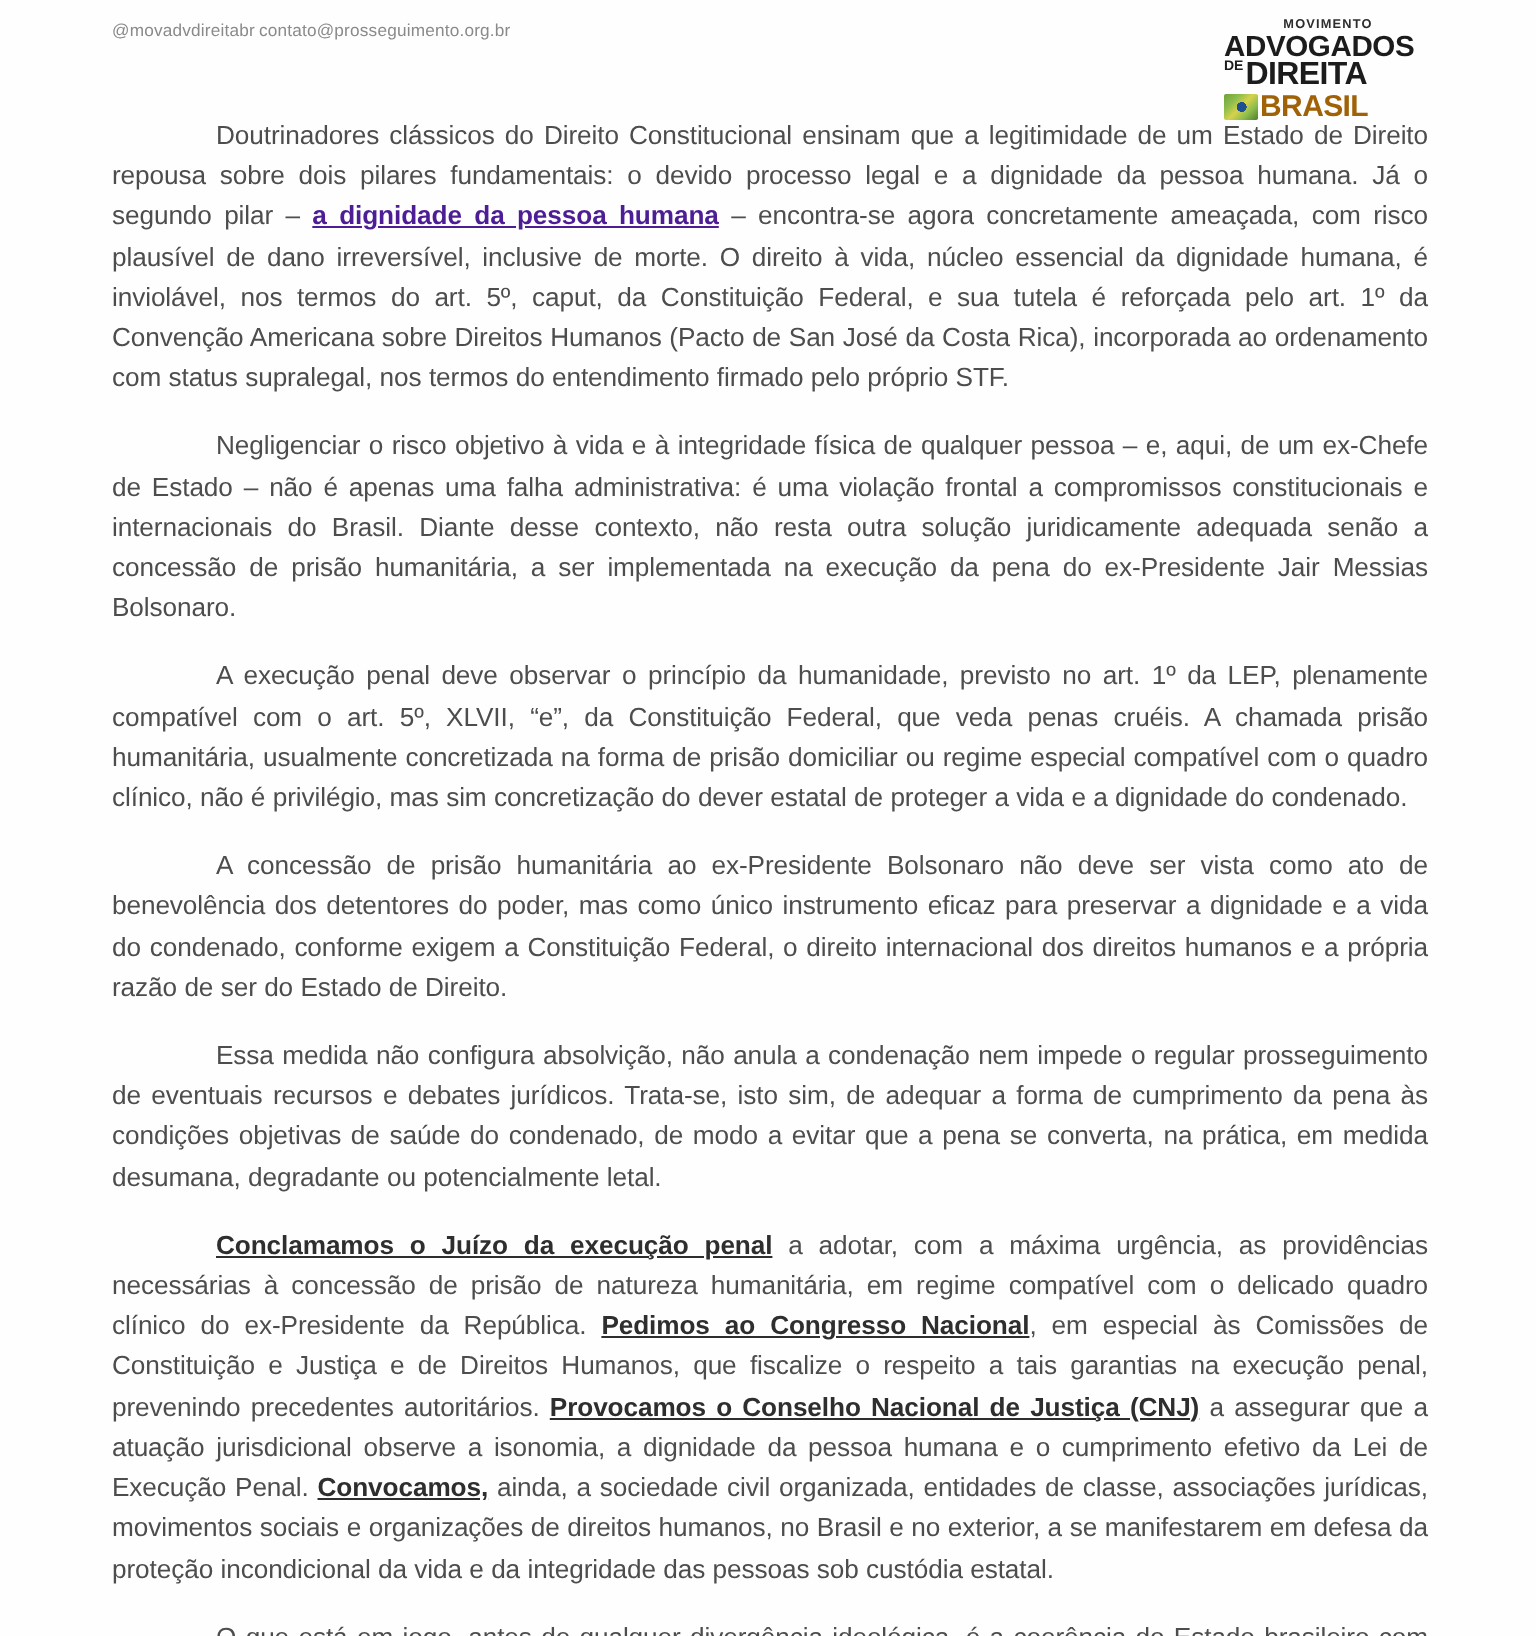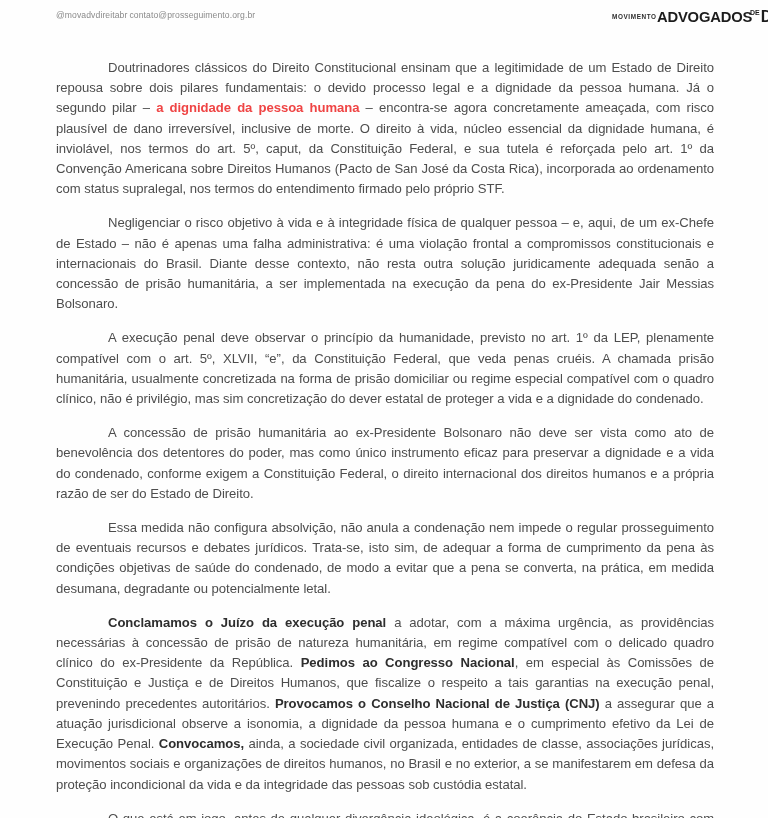--- a/index.html
+++ b/index.html
@@ -52,21 +52,21 @@
     color: #8a8a8a;
     letter-spacing: .1px;
     white-space: nowrap;
   }
 
   
   .logo {
     position: relative;
     width: 104px;
     display: flex;
-    flex-direction: row;
+    flex-direction: column;
     align-items: flex-start;
     line-height: 1;
     padding-top: 2px;
   }
   .logo-movimento {
     font-size: 6.4px;
     font-weight: bold;
     letter-spacing: .6px;
     color: #2d2d2d;
     align-self: center;
@@ -137,25 +137,27 @@
     text-align: justify;
     text-indent: 52px;
     color: #4d4d4d;
     letter-spacing: -.05px;
     word-spacing: .1px;
   }
   p.para:last-child { margin-bottom: 0; }
 
   .b {
     font-weight: bold;
-    color: #ef4444;
+    color: #4c1d95;
+    text-decoration: underline;
   }
   .bu {
     font-weight: bold;
     color: #2e2e2e;
+    text-decoration: underline;
     text-underline-offset: 1px;
   }
 
   
   .clipped {
     position: absolute;
     left: 56px;
     width: 658px;
     top: 806px;
     height: 12px;

